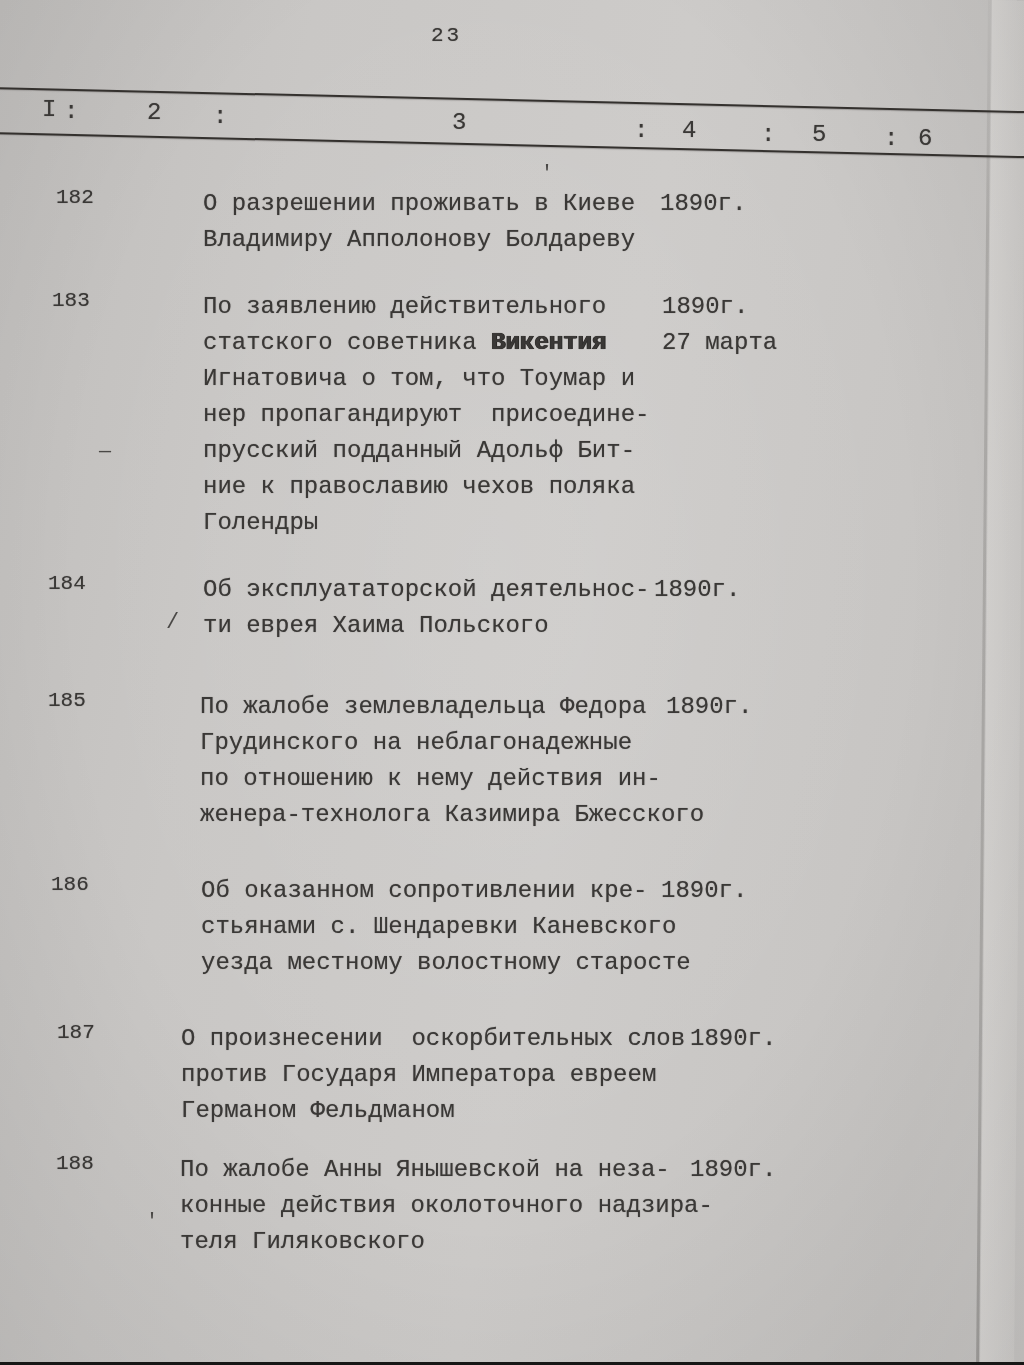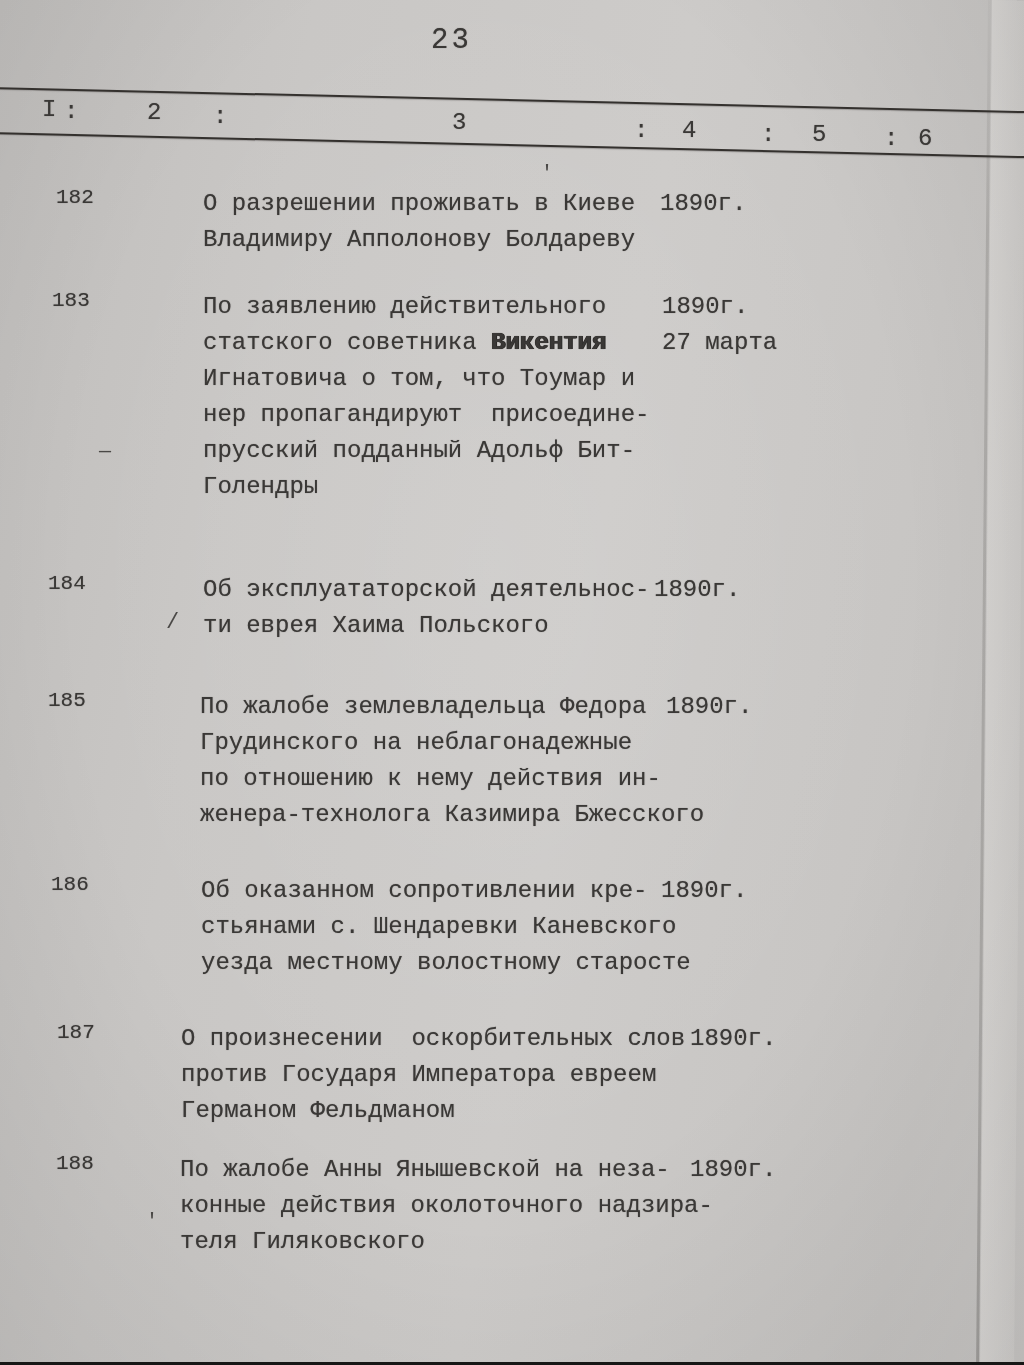--- a/index.html
+++ b/index.html
@@ -7,21 +7,21 @@
     width:1024px;height:1365px;position:relative;overflow:hidden;
     background:linear-gradient(100deg,#c0bebc 0%,#c9c7c5 25%,#cdcbc9 55%,#c6c4c2 88%,#cac8c6 100%);
     font-family:"Liberation Mono","DejaVu Sans Mono",monospace;
     color:#3a3836;
   }
   .vignette{
     position:absolute;inset:0;pointer-events:none;
     background:radial-gradient(ellipse at 48% 42%,rgba(255,255,255,0.09) 0%,rgba(0,0,0,0) 55%,rgba(0,0,0,0.08) 100%);
   }
   .page-number{
-    position:absolute;left:431px;top:24px;font-size:29px;letter-spacing:3px;
+    position:absolute;left:431px;top:24px;font-size:21px;letter-spacing:3px;
     text-shadow:0 0 1px rgba(58,56,54,0.55);
     text-align:right;
   }
   .rule{
     position:absolute;left:-6px;width:1044px;height:2px;background:#34312e;
     transform-origin:0 0;transform:rotate(1.34deg);
     box-shadow:0 1px 1px rgba(52,49,46,0.25);
   }
   .rule-top{top:87px;}
   .rule-bottom{top:132px;}
@@ -94,20 +94,21 @@
 </div>
 
 <div class="entry" style="top:289px">
   <span class="num" style="left:52px">183</span>
   <div class="desc" style="left:203px">
     <div class="line">По заявлению действительного</div>
     <div class="line"><span>статского советника </span><span class="overstrike">Викентия</span></div>
     <div class="line">Игнатовича о том, что Тоумар и</div>
     <div class="line">нер пропагандируют  присоедине-</div>
     <div class="line">прусский подданный Адольф Бит-</div>
+    <div class="line">ние к православию чехов поляка</div>
     <div class="line">Голендры</div>
   </div>
   <div class="dates" style="left:662px">
     <div class="line">1890г.</div>
     <div class="line">27 марта</div>
   </div>
 </div>
 
 <div class="entry" style="top:572px">
   <span class="num" style="left:48px">184</span>

